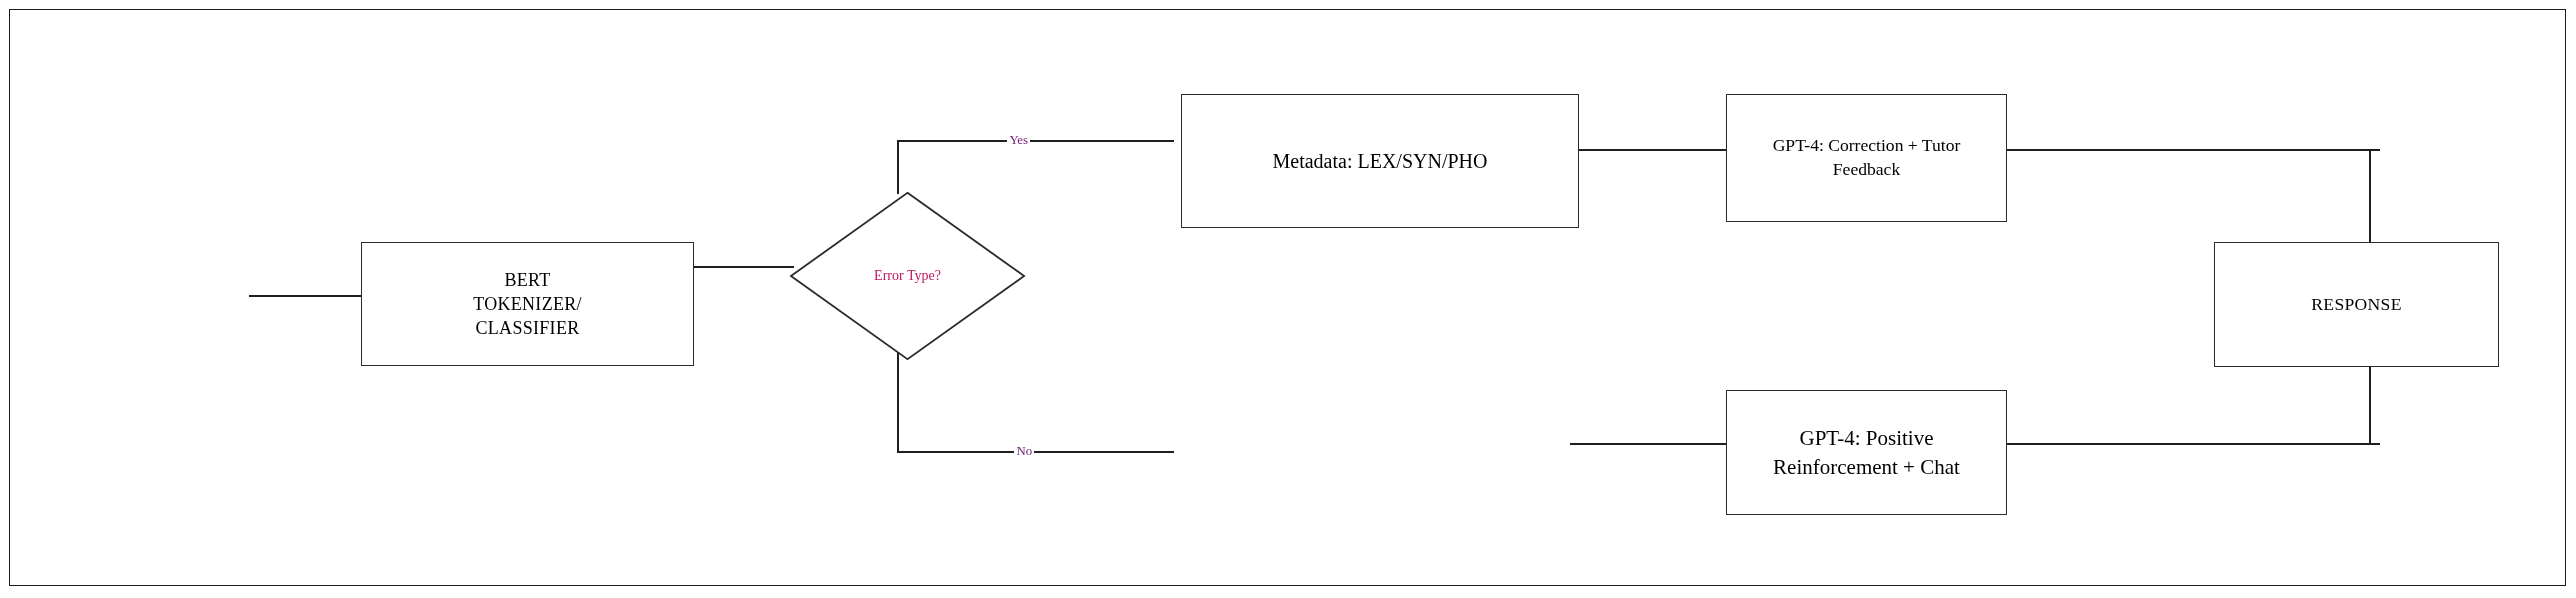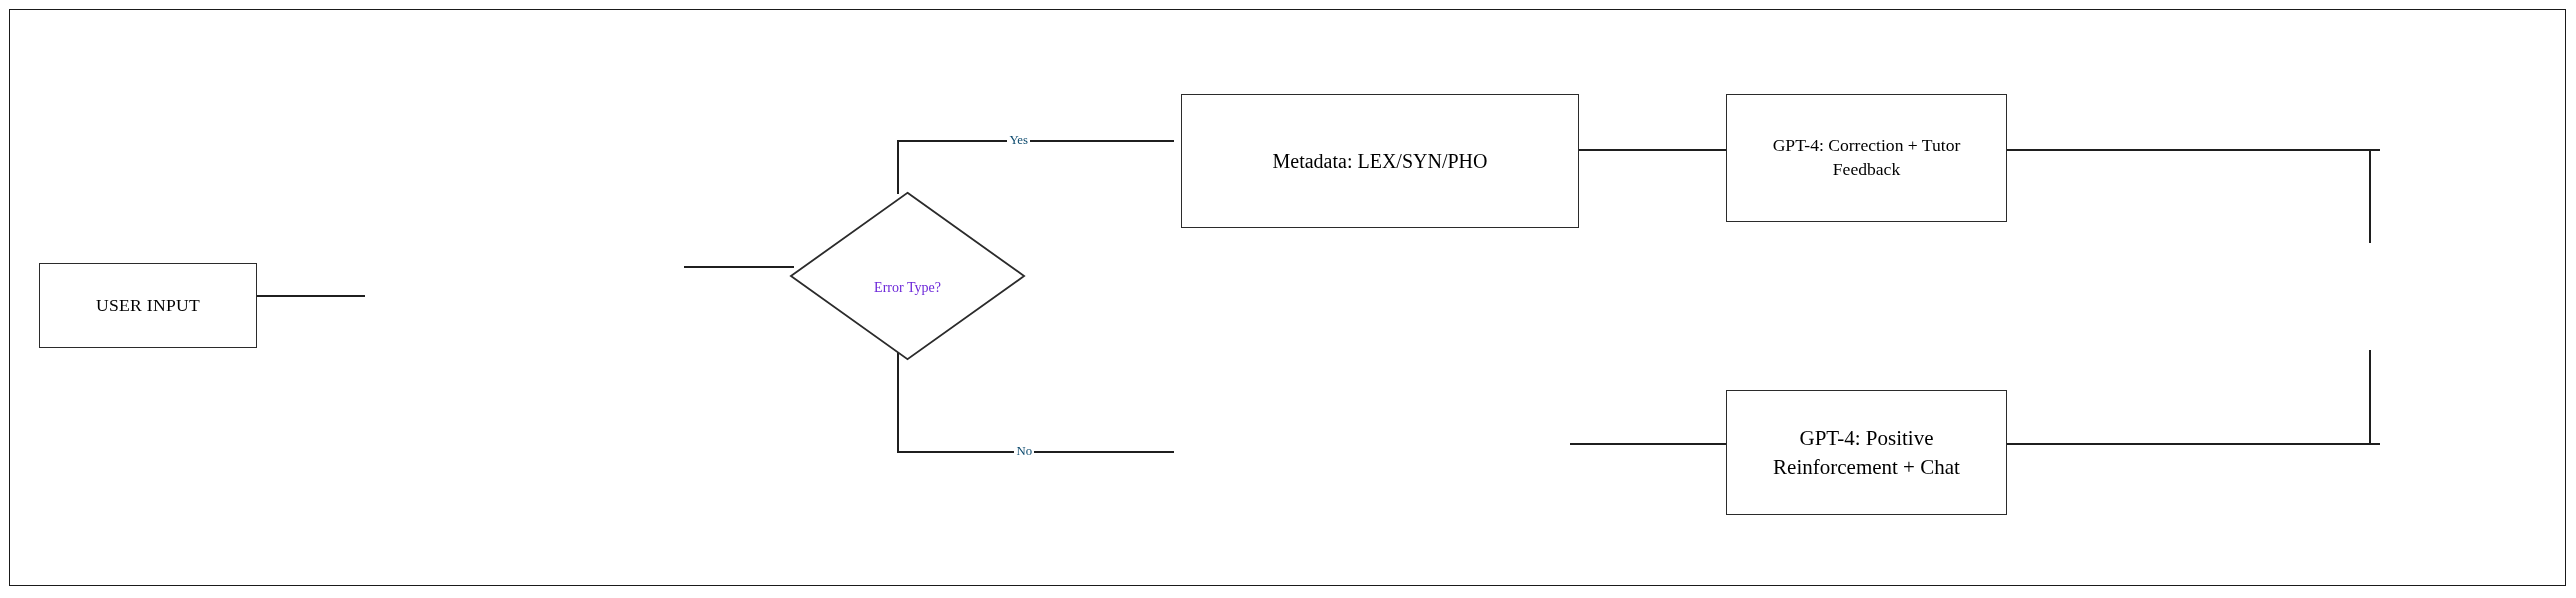--- a/index.html
+++ b/index.html
@@ -61,44 +61,44 @@
     left: 779px;
     top: 181px;
     width: 237px;
     height: 170px;
     z-index: 4;
   }
   .diamond-wrap svg { display: block; }
   .diamond-label {
     position: absolute;
     left: 0;
-    top: 12px;
+    top: 0;
     width: 237px;
     height: 170px;
     display: flex;
     align-items: center;
     justify-content: center;
     font-size: 14px;
-    color: #6d28d9;
+    color: #be185d;
     pointer-events: none;
   }
 
   
   .ln {
     position: absolute;
     background: #1f1f1f;
     z-index: 2;
   }
   .ln-h { height: 1.8px; }
   .ln-v { width: 1.8px; }
 
   .edge-label {
     position: absolute;
     font-size: 12.8px;
-    color: #0c4a6e;
+    color: #701a75;
     background: #ffffff;
     padding: 0 2.4px;
     z-index: 3;
     line-height: 1;
   }
 </style>
 </head>
 <body>
 
 <div id="canvas">
@@ -122,24 +122,26 @@
 
     <div class="ln ln-h" style="left:1988px; top:139px; width:382px;"></div>
     <div class="ln ln-v" style="left:2359px; top:139px; width:1.8px; height:94px;"></div>
 
     <div class="ln ln-h" style="left:1988px; top:433px; width:382px;"></div>
     <div class="ln ln-v" style="left:2359px; top:340px; width:1.8px; height:95px;"></div>
 
     <div class="edge-label" style="left:997px; top:124px;">Yes</div>
     <div class="edge-label" style="left:1004px; top:435px;">No</div>
 
-    <div class="node node-userinput">
-      <span class="label">USER INPUT</span>
+
+    <div class="node node-bert">
+      <span class="label">BERT
+TOKENIZER/
+CLASSIFIER</span>
     </div>
-
 
     <div class="diamond-wrap">
       <svg width="237" height="170" viewBox="0 0 390 280">
         <polygon points="195,3 387,140 195,277 3,140" fill="#ffffff" stroke="#2b2b2b" stroke-width="3"></polygon>
       </svg>
       <div class="diamond-label">Error Type?</div>
     </div>
 
     <div class="node node-metalex">
       <span class="label">Metadata: LEX/SYN/PHO</span>
@@ -149,16 +151,19 @@
       <span class="label">GPT-4: Correction + Tutor
 Feedback</span>
     </div>
 
 
     <div class="node node-gptpos">
       <span class="label">GPT-4: Positive
 Reinforcement + Chat</span>
     </div>
 
+    <div class="node node-response">
+      <span class="label">RESPONSE</span>
+    </div>
 
   </div>
 </div>
 
 
 </body></html>

